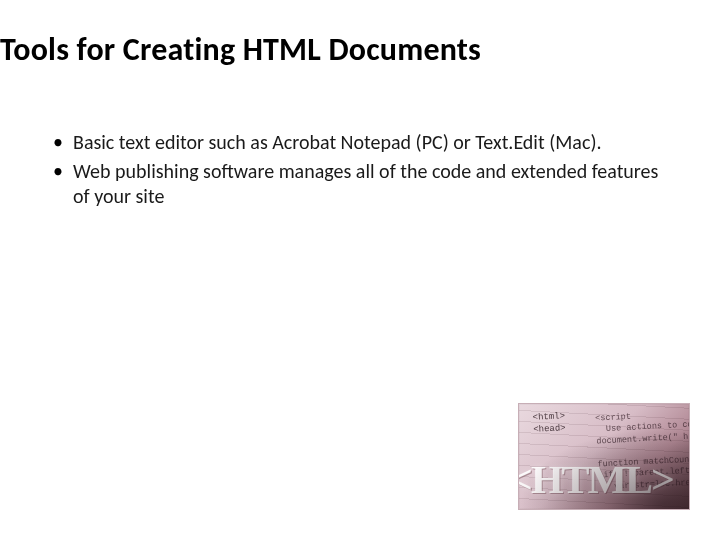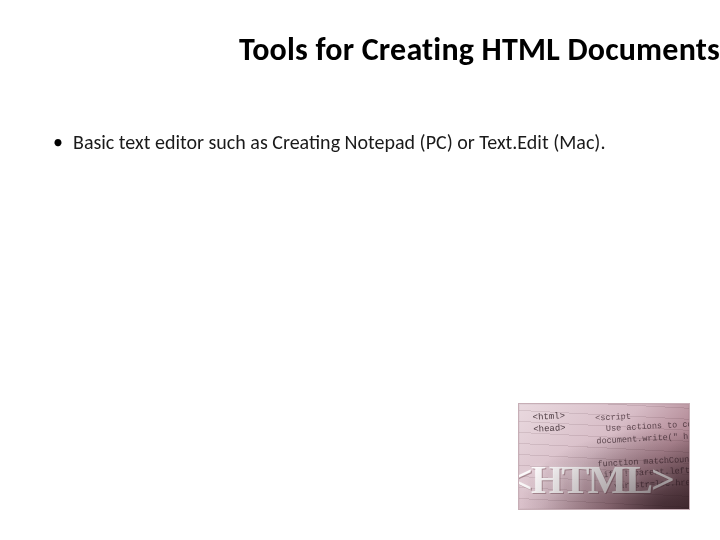--- a/index.html
+++ b/index.html
@@ -17,21 +17,21 @@
     width: 720px;
     height: 540px;
     position: relative;
     box-sizing: border-box;
   }
   .title {
     position: absolute;
     top: 30px;
     left: 0;
     right: 0;
-    text-align: right;
+    text-align: left;
     font-size: 32px;
     font-weight: 700;
     letter-spacing: 0.2px;
     color: #000;
   }
   .content {
     position: absolute;
     top: 130px;
     left: 45px;
     right: 60px;
@@ -126,21 +126,22 @@
 </style>
 </head>
 <body>
 
 <div class="slide">
 
   <div class="title">Tools for Creating HTML Documents</div>
 
   <div class="content">
     <ul class="bullets">
-      <li>Basic text editor such as Creating Notepad (PC) or Text.Edit (Mac).</li>
+      <li>Basic text editor such as Acrobat Notepad (PC) or Text.Edit (Mac).</li>
+      <li>Web publishing software manages all of the code and extended features of your site</li>
     </ul>
   </div>
 
   <div class="decor">
     <div class="paper"></div>
     <div class="tagbits">&lt;html&gt;
 &lt;head&gt;</div>
     <div class="codebits">&lt;script
   Use actions to control c
 document.write(" href="

